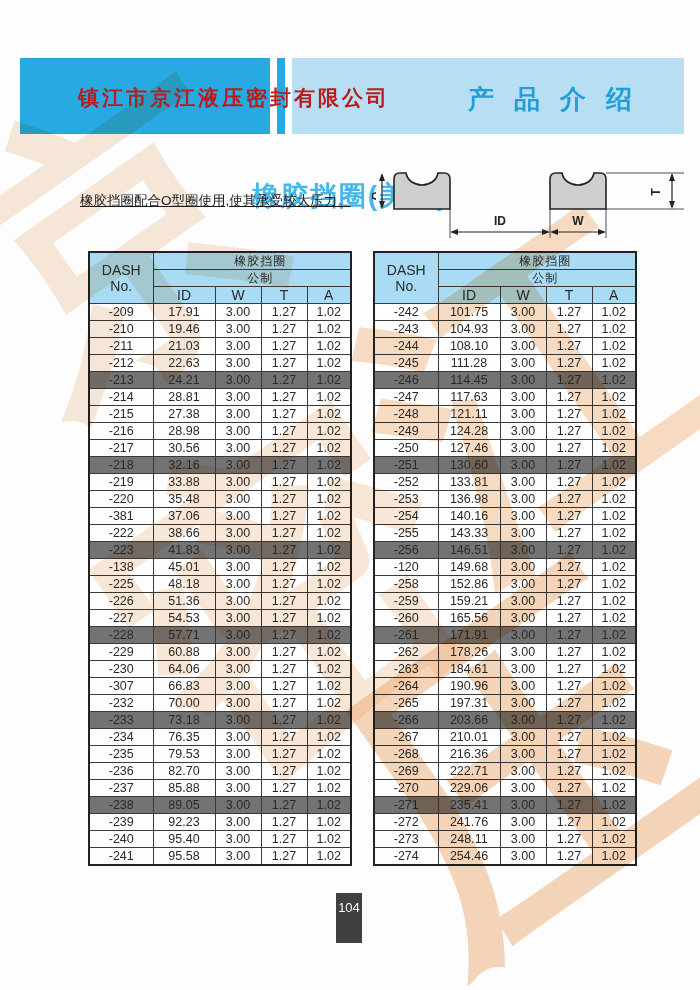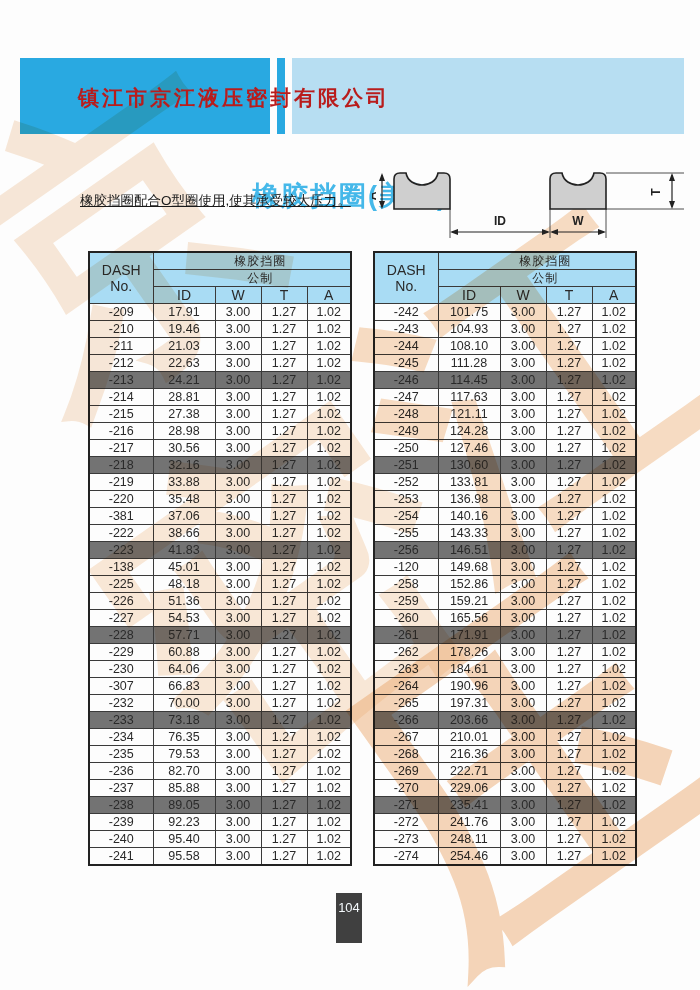--- a/index.html
+++ b/index.html
@@ -58,20 +58,21 @@
 </style>
 </head>
 <body>
 
 <div class="page">
 
   <div class="band-left"></div>
   <div class="band-stripe"></div>
   <div class="band-right"></div>
   <div class="company">镇江市京江液压密封有限公司</div>
+  <div class="section-title">产品介绍</div>
 
   <div class="page-title">橡胶挡圈(美标)</div>
   <div class="intro">
     <div>橡胶挡圈配合O型圈使用,使其承受较大压力。</div>
   </div>
 
   <div class="diagram">
     <svg width="318" height="84" viewBox="0 0 318 84">
 
       <path d="M22,47 L22,17 Q22,11 28,11 L34,11 C37,27 63,27 66,11 L72,11 Q78,11 78,17 L78,47 Z" fill="#cfcfcf" stroke="#222" stroke-width="1.6"></path>

